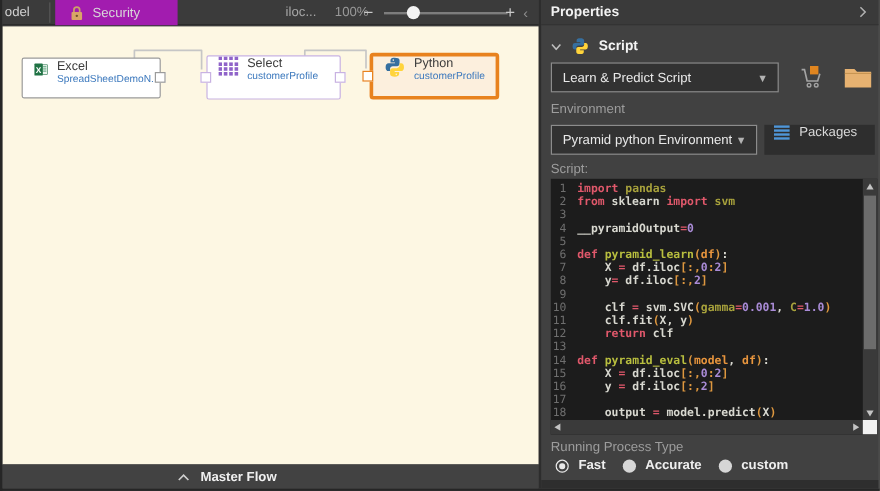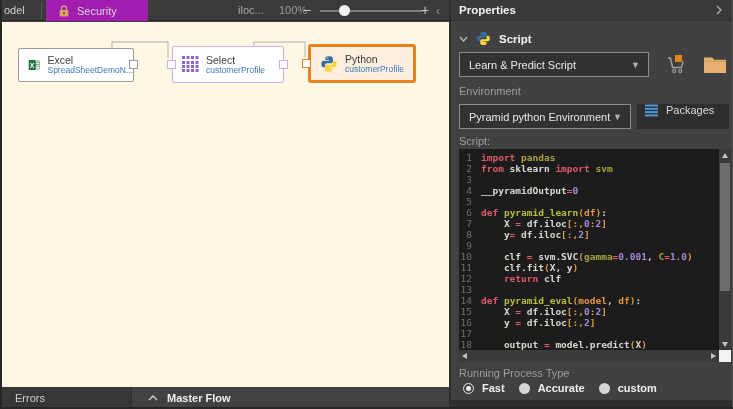--- a/index.html
+++ b/index.html
@@ -20,21 +20,21 @@
   .zoom-minus { position:absolute; left:301px; top:2px; font-size:14px; color:#c9c9c9; cursor:pointer; }
   .slider-track { position:absolute; left:318px; top:10px; width:103px; height:2px; background:#7d7d7d; }
   .slider-thumb { position:absolute; left:338px; top:5px; width:11px; height:11px; border-radius:50%; background:#f3f3f3; }
   .zoom-plus { position:absolute; left:419px; top:2px; font-size:14px; color:#c9c9c9; cursor:pointer; }
   .collapse-arrow { position:absolute; left:434px; top:4px; font-size:12px; color:#8f8f8f; }
 
   
   .canvas { position:absolute; left:0; top:22px; width:447px; height:365px; background:#fdf7e3; }
   .wires { position:absolute; left:0; top:0; }
   .node { position:absolute; background:#fff; border:1px solid #9b9b9b; border-radius:2px;
-          display:flex; align-items:center; gap:7px; padding-left:9px; cursor:pointer; }
+          display:flex; align-items:flex-start; gap:7px; padding-left:9px; cursor:pointer; }
   .node .txt { display:flex; flex-direction:column; line-height:1.15; }
   .node-title { font-size:10.5px; color:#3c3c3c; }
   .node-sub { font-size:8.5px; color:#3b78bd; }
   .node-excel  { left:16px; top:26px; width:116px; height:34px; }
   .node-select { left:170px; top:24px; width:112px; height:37px; border-color:#c8b2e2; }
   .node-python { left:306px; top:22px; width:108px; height:39px; background:#fcefdd;
                  border:3px solid #e8821e; border-radius:3px; }
   .port { position:absolute; width:9px; height:9px; background:#fff; border:1px solid #9b9b9b; }
   .port-right { right:-5px; top:50%; margin-top:-5px; }
   .port-left  { left:-6px;  top:50%; margin-top:-5px; }
@@ -201,23 +201,20 @@
       </svg>
       <div class="txt">
         <span class="node-title">Python</span>
         <span class="node-sub">customerProfile</span>
       </div>
       <div class="port port-left"></div>
     </div>
   </div>
 
   <div class="footer">
-    <div class="errors-tab">
-      <span class="errors-label">Errors</span>
-    </div>
     <div class="flow-tab">
       <svg width="10" height="6" viewBox="0 0 10 6">
         <polyline points="1,5 5,1 9,5" fill="none" stroke="#cfcfcf" stroke-width="1.4"></polyline>
       </svg>
       <span class="flow-label">Master Flow</span>
     </div>
   </div>
 
   <div class="panel">
     <div class="panel-header">

